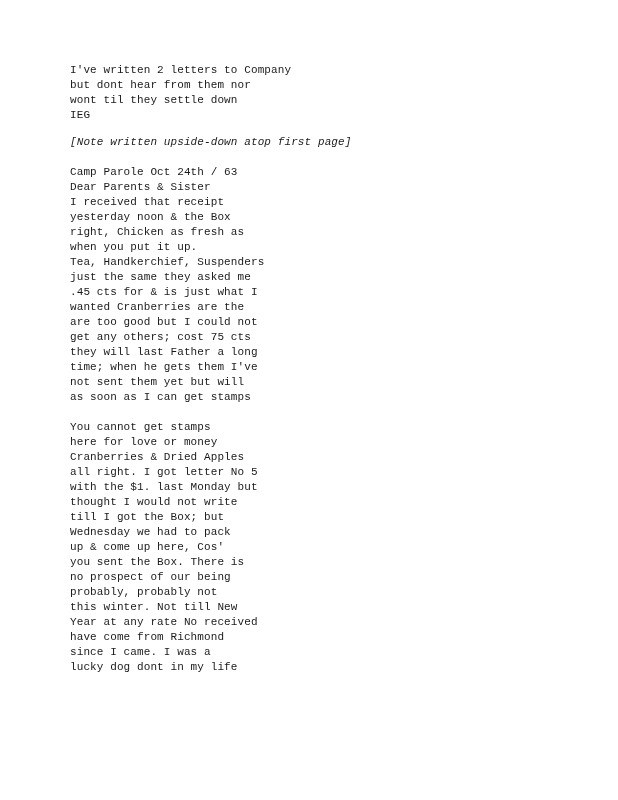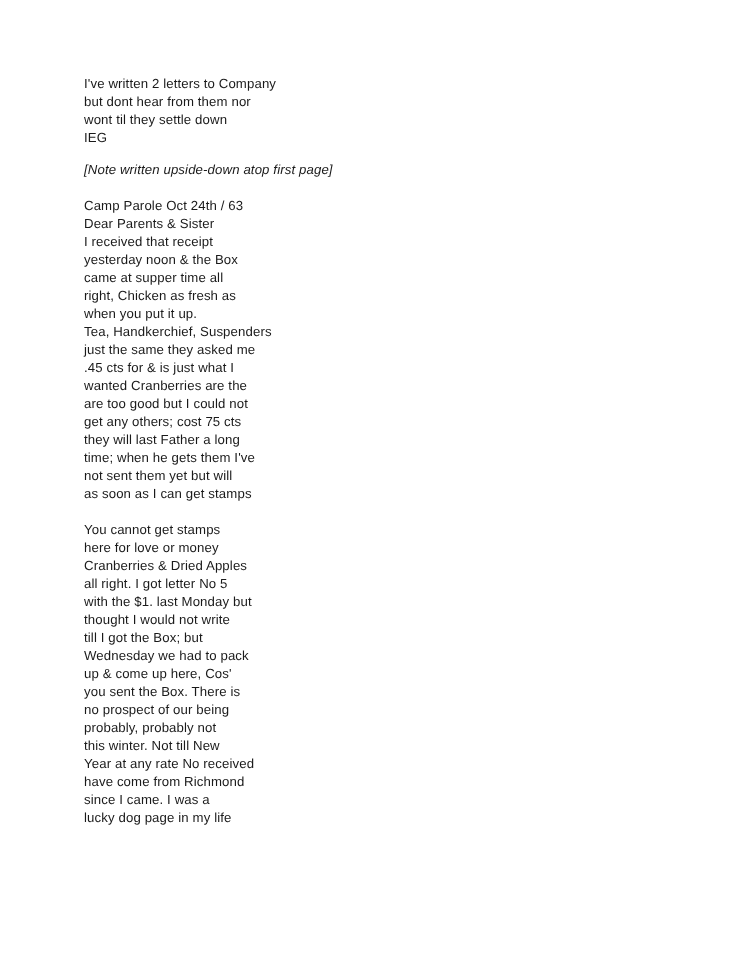--- a/index.html
+++ b/index.html
@@ -6,21 +6,21 @@
     margin: 0;
     padding: 0;
     background: #ffffff;
   }
   .page {
     position: relative;
     width: 618px;
     height: 800px;
     background: #ffffff;
     overflow: hidden;
-    font-family: Liberation Sans, sans-serif;
+    font-family: Liberation Mono, monospace;
     color: #1a1a1a;
   }
   .text-block {
     position: absolute;
     left: 70px;
     top: 63px;
     width: 480px;
   }
   .line {
     font-size: 11px;
@@ -46,21 +46,20 @@
       <div class="line">wont til they settle down</div>
       <div class="line">IEG</div>
       <div class="line italic">[Note written upside-down atop first page]</div>
     </div>
 
     <div class="para">
       <div class="line">Camp Parole Oct 24th / 63</div>
       <div class="line">Dear Parents &amp; Sister</div>
       <div class="line">I received that receipt</div>
       <div class="line">yesterday noon &amp; the Box</div>
-      <div class="line">came at supper time all</div>
       <div class="line">right, Chicken as fresh as</div>
       <div class="line">when you put it up.</div>
       <div class="line">Tea, Handkerchief, Suspenders</div>
       <div class="line">just the same they asked me</div>
       <div class="line">.45 cts for &amp; is just what I</div>
       <div class="line">wanted Cranberries are the</div>
       <div class="line">are too good but I could not</div>
       <div class="line">get any others; cost 75 cts</div>
       <div class="line">they will last Father a long</div>
       <div class="line">time; when he gets them I've</div>
@@ -78,17 +77,17 @@
       <div class="line">till I got the Box; but</div>
       <div class="line">Wednesday we had to pack</div>
       <div class="line">up &amp; come up here, Cos'</div>
       <div class="line">you sent the Box. There is</div>
       <div class="line">no prospect of our being</div>
       <div class="line">probably, probably not</div>
       <div class="line">this winter. Not till New</div>
       <div class="line">Year at any rate No received</div>
       <div class="line">have come from Richmond</div>
       <div class="line">since I came. I was a</div>
-      <div class="line">lucky dog page in my life</div>
+      <div class="line">lucky dog dont in my life</div>
     </div>
 
   </div>
 </div>
 
 </body></html>

